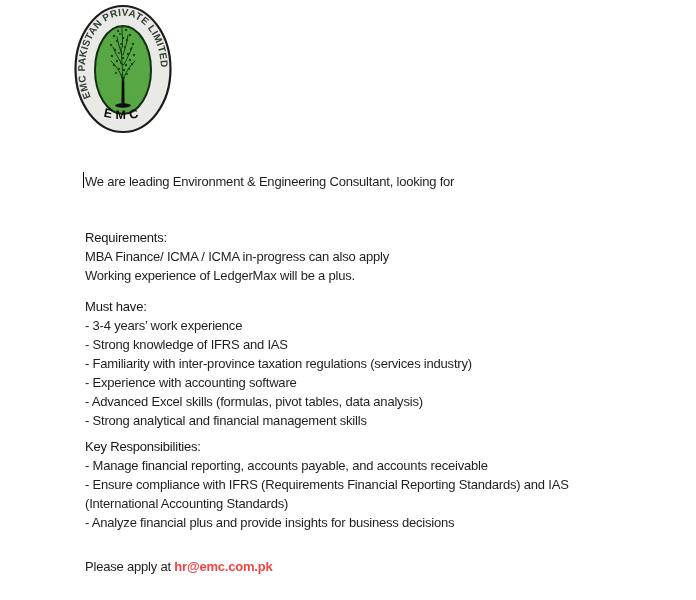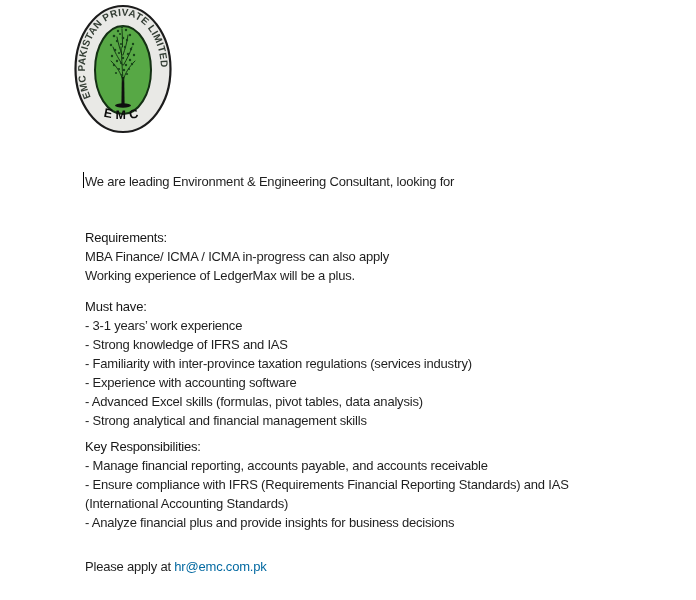--- a/index.html
+++ b/index.html
@@ -12,21 +12,21 @@
   .logo text{font-family:"Liberation Sans","DejaVu Sans",sans-serif;}
   .ring-text{font-size:10px;font-weight:bold;letter-spacing:0.35px;}
   .emc-text{font-size:12.5px;font-weight:bold;letter-spacing:4px;fill:#0d0d0d;}
   .branch{stroke:#0f2e0f;stroke-width:0.9;fill:none;stroke-linecap:round;}
   .leaf{fill:#17451a;}
   .trunk{fill:#0f0f0f;}
   .doc{position:absolute;left:0;top:0;width:696px;height:600px;}
   .block{position:absolute;left:85px;white-space:nowrap;}
   .line{height:19px;line-height:19px;}
   .heading{font-weight:normal;color:#161616;}
-  .bold{font-weight:normal;color:#0369a1;}
+  .bold{font-weight:bold;color:#ef4444;}
   .cursor{position:absolute;left:83px;top:172px;width:1px;height:16px;background:#000;}
 </style>
 </head>
 <body>
 
 <div class="page">
 
   <svg class="logo" viewBox="0 0 100 132" aria-hidden="true">
     <defs>
       <path id="ringPath" d="M 18.1 95.2 A 38 53.5 0 1 1 81.9 95.2"></path>
@@ -95,21 +95,21 @@
     </div>
 
     <div class="block" style="top:228px">
       <div class="line heading">Requirements:</div>
       <div class="line">MBA Finance/ ICMA / ICMA in-progress can also apply</div>
       <div class="line">Working experience of LedgerMax will be a plus.</div>
     </div>
 
     <div class="block" style="top:297px">
       <div class="line heading">Must have:</div>
-      <div class="line">- 3-1 years’ work experience</div>
+      <div class="line">- 3-4 years’ work experience</div>
       <div class="line">- Strong knowledge of IFRS and IAS</div>
       <div class="line">- Familiarity with inter-province taxation regulations (services industry)</div>
       <div class="line">- Experience with accounting software</div>
       <div class="line">- Advanced Excel skills (formulas, pivot tables, data analysis)</div>
       <div class="line">- Strong analytical and financial management skills</div>
     </div>
 
     <div class="block" style="top:437px">
       <div class="line heading">Key Responsibilities:</div>
       <div class="line">- Manage financial reporting, accounts payable, and accounts receivable</div>

